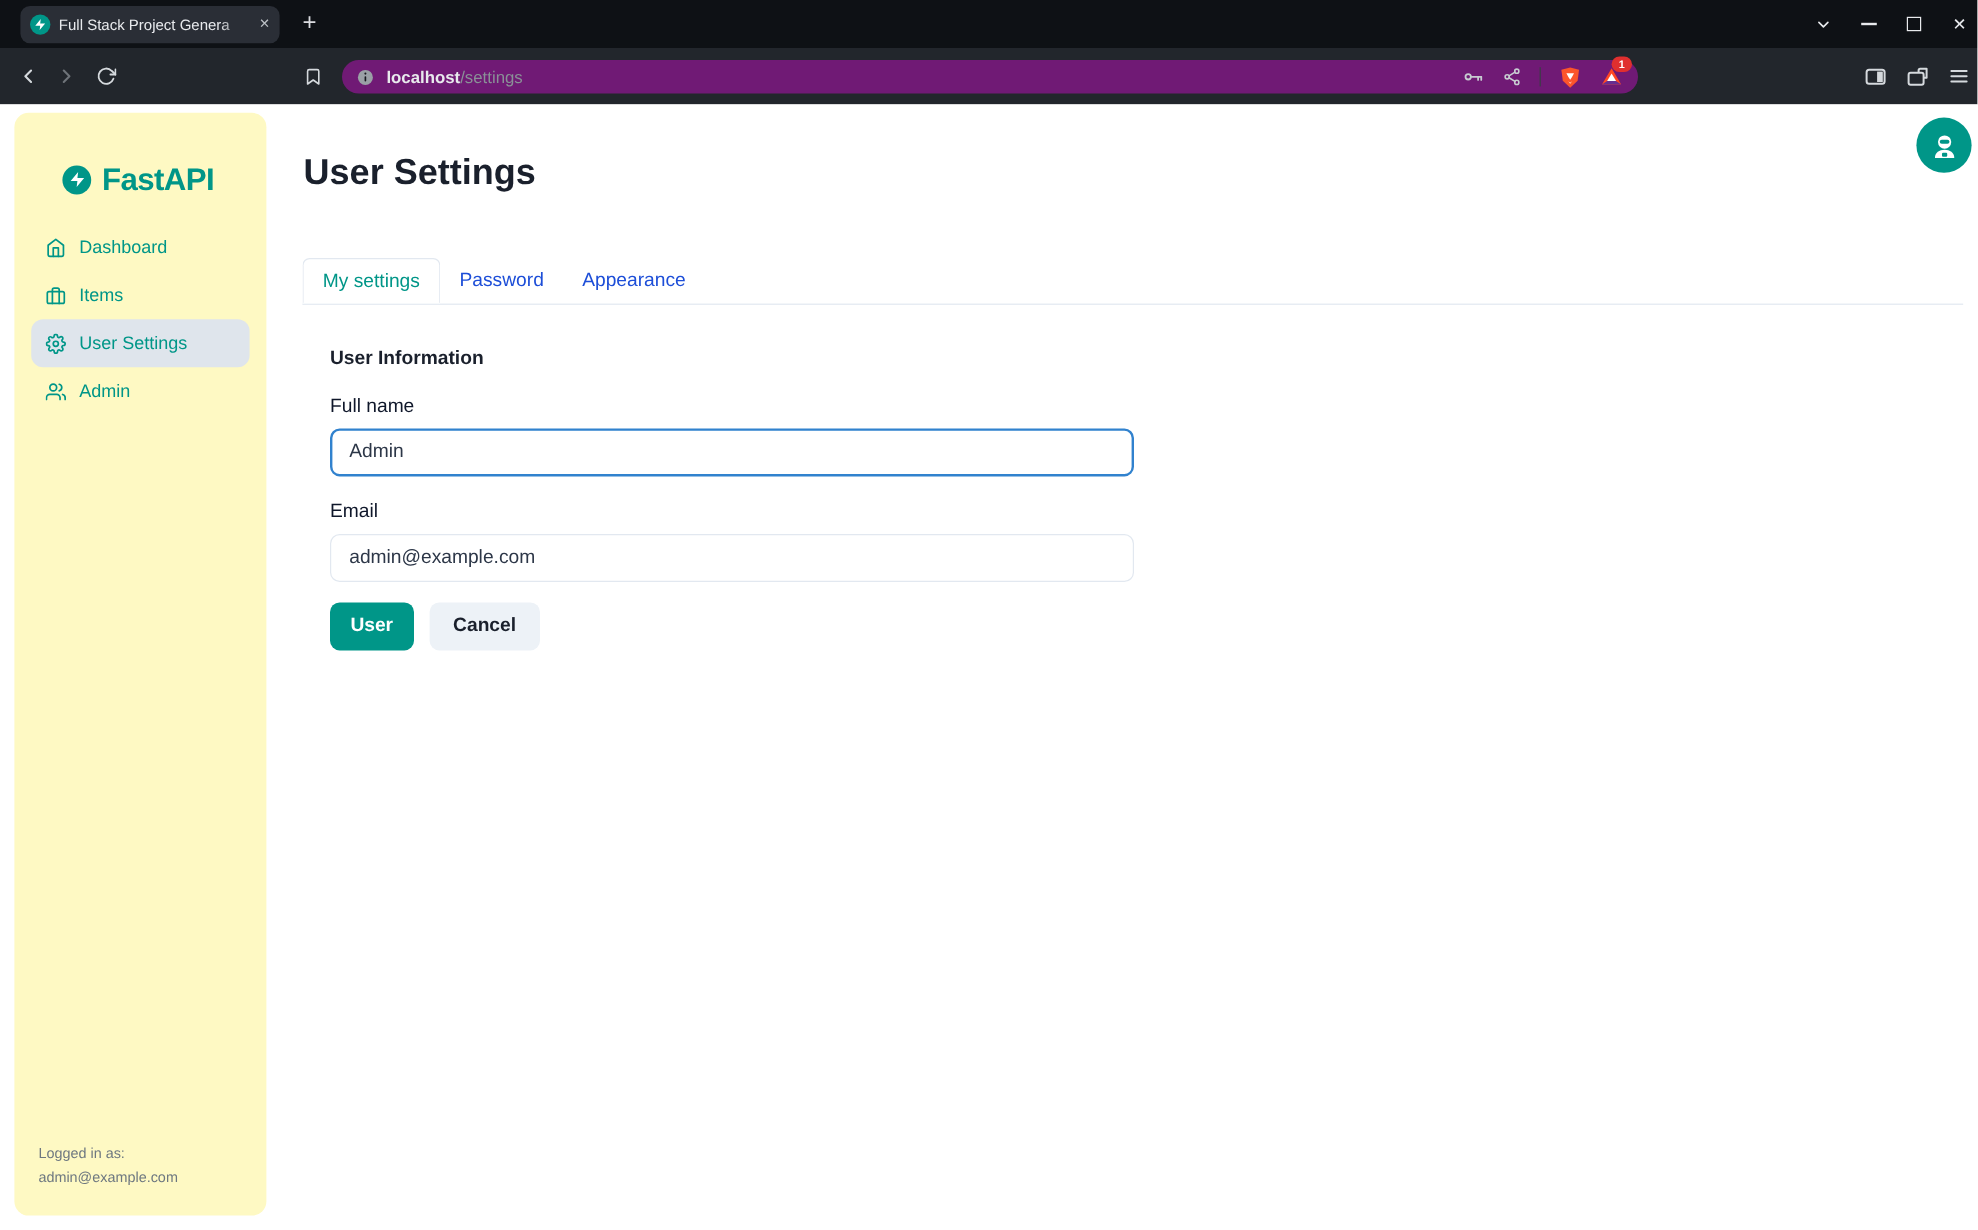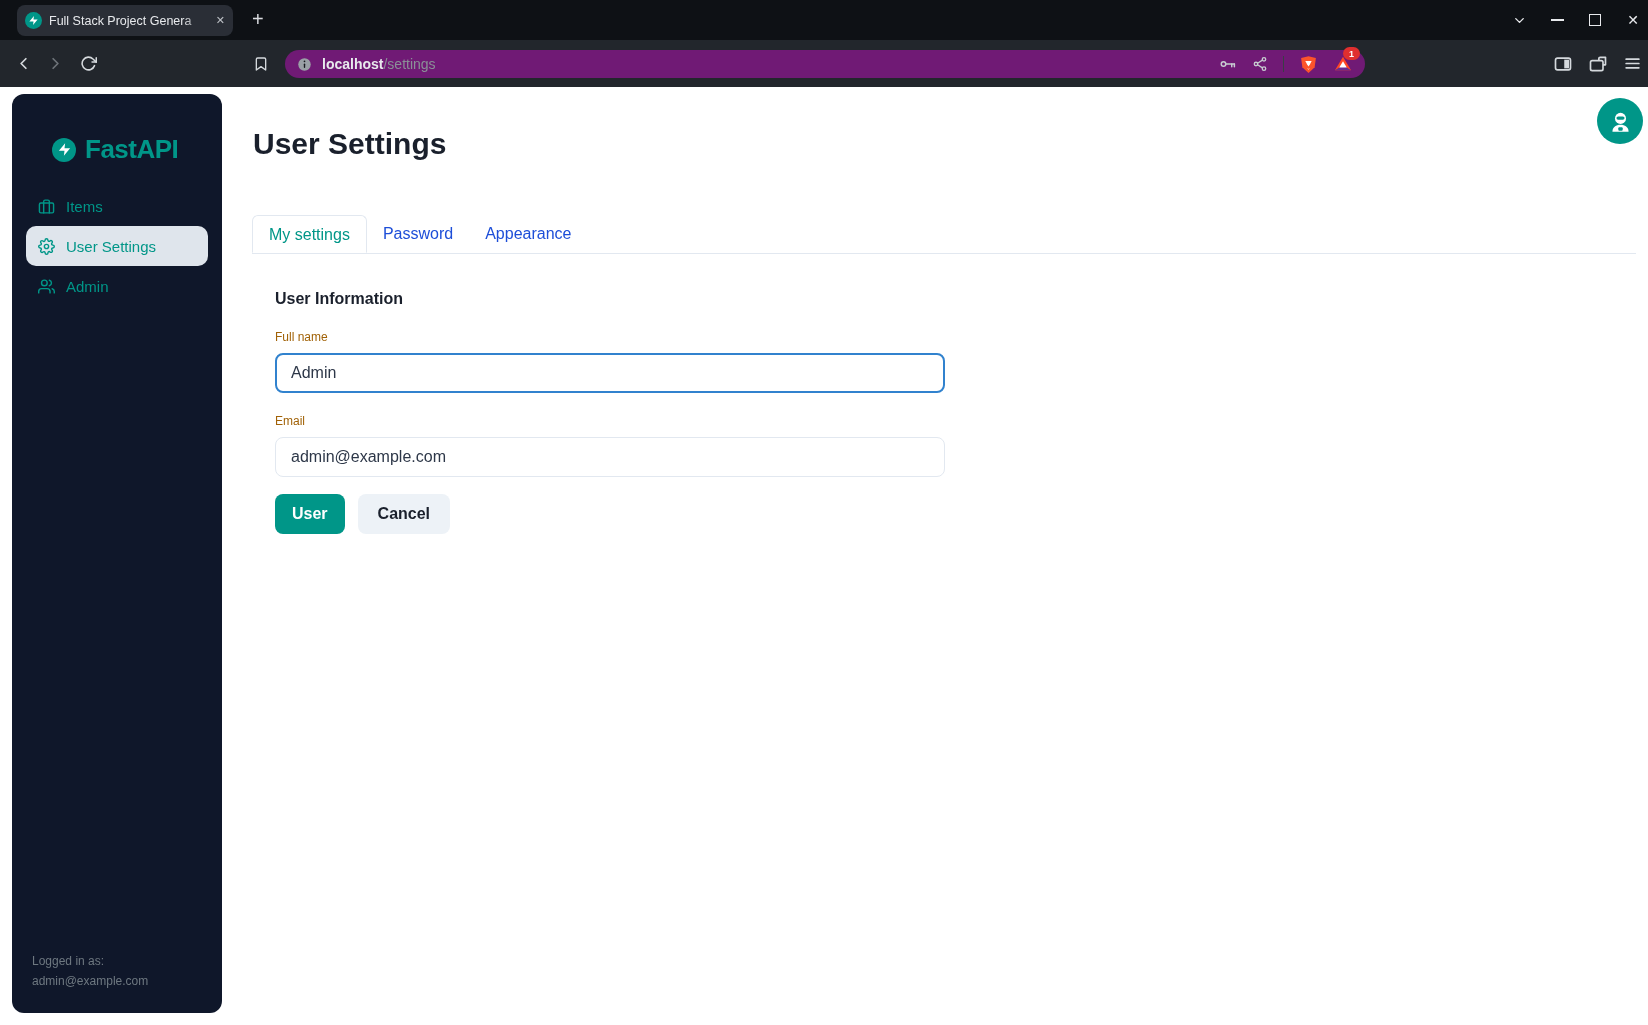--- a/index.html
+++ b/index.html
@@ -42,21 +42,21 @@
   .urlbar .uicon{display:flex;align-items:center;margin-left:15px;position:relative;}
   .url-divider{width:1px;height:16px;background:#3a3e45;margin-left:15px;}
   .badge{
     position:absolute;top:-7px;right:-7px;min-width:13px;height:13px;border-radius:7px;background:#e02f2f;
     color:#fff;font-size:9px;font-weight:700;display:flex;align-items:center;justify-content:center;padding:0 2px;
   }
   .tool-right{position:absolute;right:6px;top:0;height:47px;display:flex;align-items:center;gap:15px;}
   
   .page{position:absolute;top:87px;left:0;width:1648px;height:938px;background:#ffffff;}
   .sidebar{
-    position:absolute;left:12px;top:7px;width:210px;height:919px;background:#0f172a;
+    position:absolute;left:12px;top:7px;width:210px;height:919px;background:#fef9c3;
     border-radius:12px;box-sizing:border-box;
   }
   .logo{position:absolute;left:40px;top:40px;display:flex;align-items:center;gap:9px;cursor:pointer;}
   .logo-mark{width:24px;height:24px;border-radius:50%;background:#009688;display:flex;align-items:center;justify-content:center;}
   .logo-mark svg{width:15px;height:15px;}
   .logo-text{color:#009688;font-size:26px;font-weight:700;letter-spacing:-0.5px;}
   .nav{position:absolute;top:92px;left:14px;right:14px;}
   .nav-item{
     height:40px;display:flex;align-items:center;gap:11px;padding:0 12px;border-radius:10px;
     color:#009688;font-size:15px;cursor:pointer;
@@ -76,21 +76,21 @@
     padding:0 16px;height:38px;line-height:38px;font-size:16px;color:#1d4ed8;box-sizing:border-box;cursor:pointer;
   }
   .tab-item.active{
     color:#009688;background:#fff;border:1px solid #e2e8f0;border-bottom:1px solid #ffffff;
     border-radius:6px 6px 0 0;margin-bottom:-1px;
   }
   .form{position:absolute;left:53px;top:203px;}
   .section-title{font-size:16px;font-weight:700;color:#1a202c;margin:0 0 22px 0;}
   .field{margin-top:0;}
   .field + .field{margin-top:21px;}
-  .field-label{display:block;font-size:12px;color:#a16207;margin-bottom:9px;}
+  .field-label{display:block;font-size:16px;color:#0f172a;margin-bottom:9px;}
   .text-input{
     width:670px;height:40px;border-radius:8px;font-size:16px;padding:0 15px;color:#2d3748;
     box-sizing:border-box;background:#fff;border:1px solid #e2e8f0;outline:none;font-family:inherit;display:block;
   }
   .text-input.focused{border:2px solid #3182ce;padding:0 14px;}
   .btn-row{margin-top:17px;display:flex;gap:13px;}
   .btn{height:40px;border:none;border-radius:8px;font-size:16px;font-weight:700;font-family:inherit;cursor:pointer;}
   .btn-save{background:#009688;color:#ffffff;padding:0 17px;}
   .btn-cancel{background:#edf2f7;color:#1a202c;padding:0 20px;}
 </style>
@@ -226,20 +226,27 @@
         <svg viewBox="0 0 24 24" fill="#ffffff">
             <polygon points="13 2 3 14 12 14 11 22 21 10 12 10"></polygon>
           </svg>
       </span>
       <span class="logo-text">FastAPI</span>
     </div>
 
     <nav class="nav">
       <div class="nav-item">
         <svg viewBox="0 0 24 24" fill="none" stroke="#009688" stroke-width="2" stroke-linecap="round" stroke-linejoin="round">
+            <path d="M3 9l9-7 9 7v11a2 2 0 0 1-2 2H5a2 2 0 0 1-2-2z"></path>
+            <polyline points="9 22 9 12 15 12 15 22"></polyline>
+          </svg>
+        <span>Dashboard</span>
+      </div>
+      <div class="nav-item">
+        <svg viewBox="0 0 24 24" fill="none" stroke="#009688" stroke-width="2" stroke-linecap="round" stroke-linejoin="round">
             <rect x="2" y="7" width="20" height="14" rx="2"></rect>
             <path d="M16 21V5a2 2 0 0 0-2-2h-4a2 2 0 0 0-2 2v16"></path>
           </svg>
         <span>Items</span>
       </div>
       <div class="nav-item active">
         <svg viewBox="0 0 24 24" fill="none" stroke="#009688" stroke-width="2" stroke-linecap="round" stroke-linejoin="round">
             <circle cx="12" cy="12" r="3"></circle>
             <path d="M19.4 15a1.65 1.65 0 0 0 .33 1.82l.06.06a2 2 0 0 1 0 2.83 2 2 0 0 1-2.83 0l-.06-.06a1.65 1.65 0 0 0-1.82-.33 1.65 1.65 0 0 0-1 1.51V21a2 2 0 0 1-2 2 2 2 0 0 1-2-2v-.09A1.65 1.65 0 0 0 9 19.4a1.65 1.65 0 0 0-1.82.33l-.06.06a2 2 0 0 1-2.83 0 2 2 0 0 1 0-2.83l.06-.06a1.65 1.65 0 0 0 .33-1.82 1.65 1.65 0 0 0-1.51-1H3a2 2 0 0 1-2-2 2 2 0 0 1 2-2h.09A1.65 1.65 0 0 0 4.6 9a1.65 1.65 0 0 0-.33-1.82l-.06-.06a2 2 0 0 1 0-2.83 2 2 0 0 1 2.83 0l.06.06a1.65 1.65 0 0 0 1.82.33H9a1.65 1.65 0 0 0 1-1.51V3a2 2 0 0 1 2-2 2 2 0 0 1 2 2v.09a1.65 1.65 0 0 0 1 1.51 1.65 1.65 0 0 0 1.82-.33l.06-.06a2 2 0 0 1 2.83 0 2 2 0 0 1 0 2.83l-.06.06a1.65 1.65 0 0 0-.33 1.82V9a1.65 1.65 0 0 0 1.51 1H21a2 2 0 0 1 2 2 2 2 0 0 1-2 2h-.09a1.65 1.65 0 0 0-1.51 1z"></path>
           </svg>

